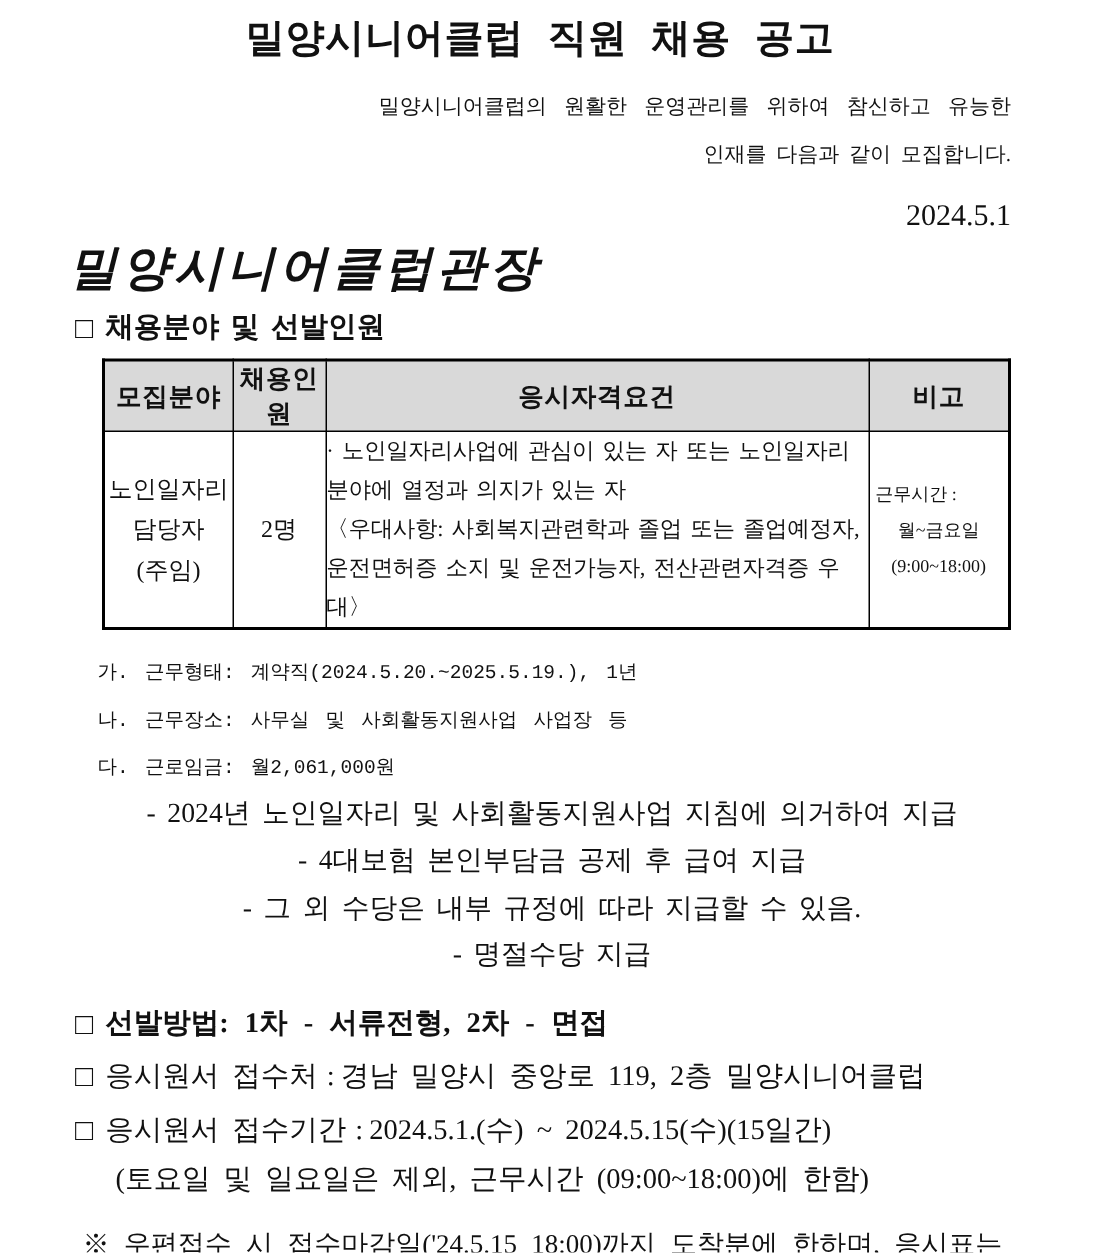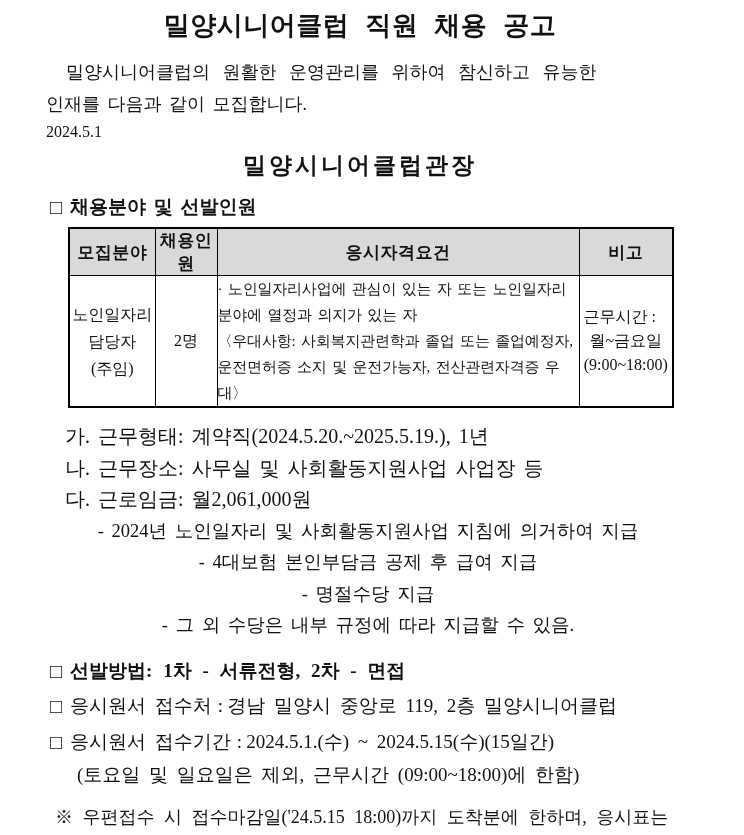--- a/index.html
+++ b/index.html
@@ -24,38 +24,39 @@
     margin: 0;
     font-size: 26px;
     font-weight: bold;
     line-height: 36px;
     text-align: center;
     word-spacing: 9px;
     letter-spacing: 0.5px;
   }
   .intro {
     margin-top: 12px;
-    font-size: 18px;
+    font-size: 14px;
     line-height: 32px;
+    text-align: right;
   }
   .intro-line-1 { text-indent: 20px; word-spacing: 8px; }
   .intro-line-2 { word-spacing: 3px; }
   .notice-date {
-    margin-top: 0;
-    text-align: left;
-    font-size: 16px;
+    margin-top: 12px;
+    text-align: right;
+    font-size: 20px;
     line-height: 24px;
   }
   .signer {
     margin-top: 2px;
-    text-align: center;
-    font-size: 23px;
+    font-size: 32px;
     font-weight: bold;
     letter-spacing: 3px;
     line-height: 40px;
+    font-style: italic;
   }
   .sec-heading {
     margin: 8px 0 0 4px;
     font-size: 19px;
     font-weight: bold;
     line-height: 24px;
     word-spacing: 3px;
   }
   .box-bullet {
     display: inline-block;
@@ -85,28 +86,29 @@
     letter-spacing: 0.5px;
   }
   .col-field { width: 86px; }
   .col-count { width: 62px; }
   .col-qual  { width: 362px; }
   .col-note  { width: 94px; }
   tr.body-row { height: 102px; }
   td.cell-field { text-align: center; font-size: 16px; line-height: 27px; }
   td.cell-count { text-align: center; font-size: 16px; }
   td.cell-qual  { font-size: 15px; line-height: 26px; padding: 2px 4px 2px 5px; word-spacing: 2px; letter-spacing: -0.2px; }
-  td.cell-note  { text-align: center; font-size: 16px; line-height: 24px; border-radius: 15px; }
+  td.cell-note  { text-align: center; font-size: 12px; line-height: 24px; border-radius: 15px; }
   td.cell-note .note-l1 { text-align: left; padding-left: 4px; }
   .details { margin-top: 13px; }
   .detail-item {
     margin-left: 19px;
-    font-size: 20px;
+    font-size: 13px;
     line-height: 31.5px;
     word-spacing: 3px;
+    font-family: Liberation Mono, monospace;
   }
   .detail-sub {
     margin-left: 16px;
     font-size: 18.5px;
     line-height: 31.5px;
     word-spacing: 3px;
     text-align: center;
   }
   .sec-line {
     margin: 10.5px 0 0 4px;
@@ -188,22 +190,22 @@
       </tr>
     </tbody>
   </table>
 
   <div class="details">
     <div class="detail-item">가. 근무형태: 계약직(2024.5.20.~2025.5.19.), 1년</div>
     <div class="detail-item">나. 근무장소: 사무실 및 사회활동지원사업 사업장 등</div>
     <div class="detail-item">다. 근로임금: 월2,061,000원</div>
     <div class="detail-sub">- 2024년 노인일자리 및 사회활동지원사업 지침에 의거하여 지급</div>
     <div class="detail-sub">- 4대보험 본인부담금 공제 후 급여 지급</div>
+    <div class="detail-sub">- 그 외 수당은 내부 규정에 따라 지급할 수 있음.</div>
     <div class="detail-sub">- 명절수당 지급</div>
-    <div class="detail-sub">- 그 외 수당은 내부 규정에 따라 지급할 수 있음.</div>
   </div>
 
   <div class="sec-line all-bold first">
     <span class="box-bullet">□</span><span>선발방법: 1차 - 서류전형, 2차 - 면접</span>
   </div>
 
   <div class="sec-line">
     <span class="box-bullet">□</span><span class="label">응시원서 접수처</span><span class="sep">:</span><span>경남 밀양시 중앙로 119, 2층 밀양시니어클럽</span>
   </div>
 

